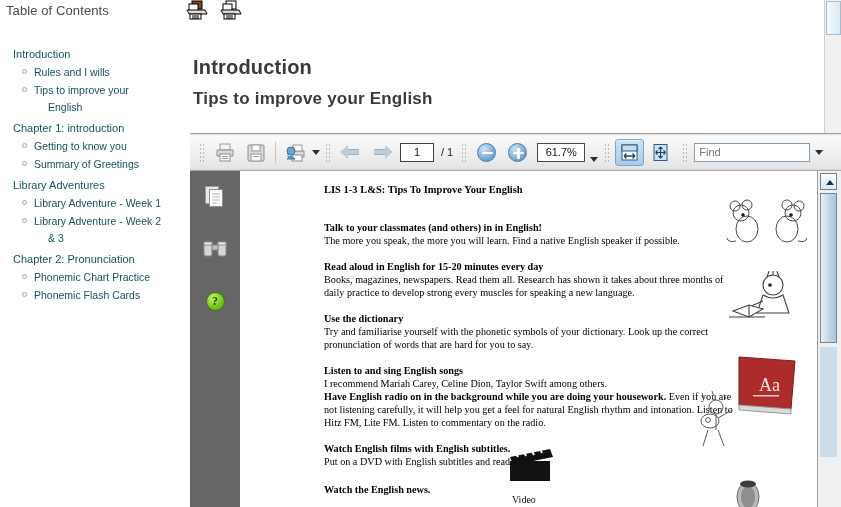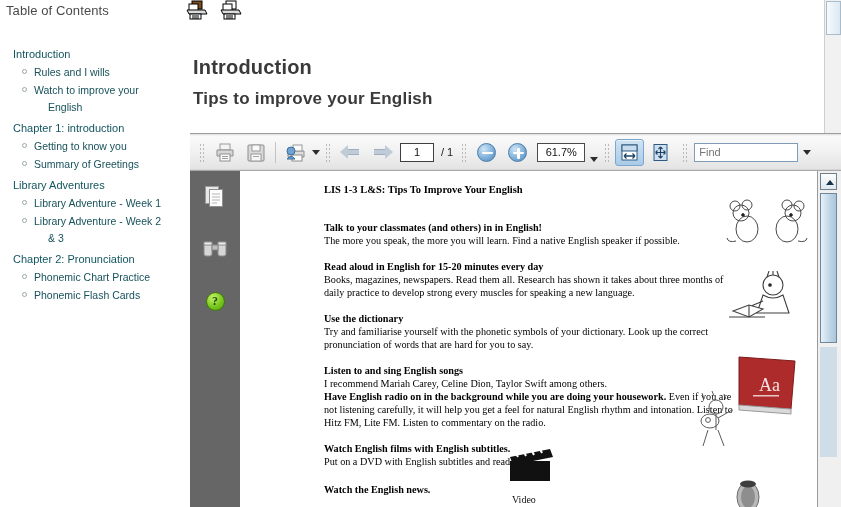--- a/index.html
+++ b/index.html
@@ -107,21 +107,21 @@
     width:48px; height:19px; background:#fff; border:1px solid #4a4a4a;
     font-size:11px; color:#111; line-height:17px; text-align:center;
   }
   .zoomwrap { display:flex; align-items:flex-end; margin-left:4px; }
   .caret {
     width:0;height:0;border-left:4px solid transparent;border-right:4px solid transparent;
     border-top:5px solid #2c2c2c; margin-left:5px;
   }
 
   .findbox {
-    width:104px; height:19px; background:#fff; border:1px solid #7f9db9;
+    width:116px; height:19px; background:#fff; border:1px solid #7f9db9;
     font-size:11px; color:#9a9a9a; line-height:17px; padding-left:4px;
   }
   .findwrap { display:flex; align-items:center; margin-left:2px; }
 
   
   .round {
     width:19px;height:19px;border-radius:50%;
     background: radial-gradient(circle at 35% 30%, #cfe4f6 0%, #7fb1db 55%, #4d86b8 100%);
     border:1px solid #4b7ca8; position:relative;
     display:inline-block;
@@ -267,21 +267,21 @@
   <div class="toc">
 
     <div class="toc-group">
       <div class="toc-chapter">Introduction</div>
       <div class="toc-item">
         <span class="bullet"></span>
         <span>Rules and I wills</span>
       </div>
       <div class="toc-item">
         <span class="bullet"></span>
-        <span>Watch to improve your</span>
+        <span>Tips to improve your</span>
       </div>
       <div class="toc-item-cont">English</div>
     </div>
 
     <div class="toc-group">
       <div class="toc-chapter">Chapter 1: introduction</div>
       <div class="toc-item">
         <span class="bullet"></span>
         <span>Getting to know you</span>
       </div>

